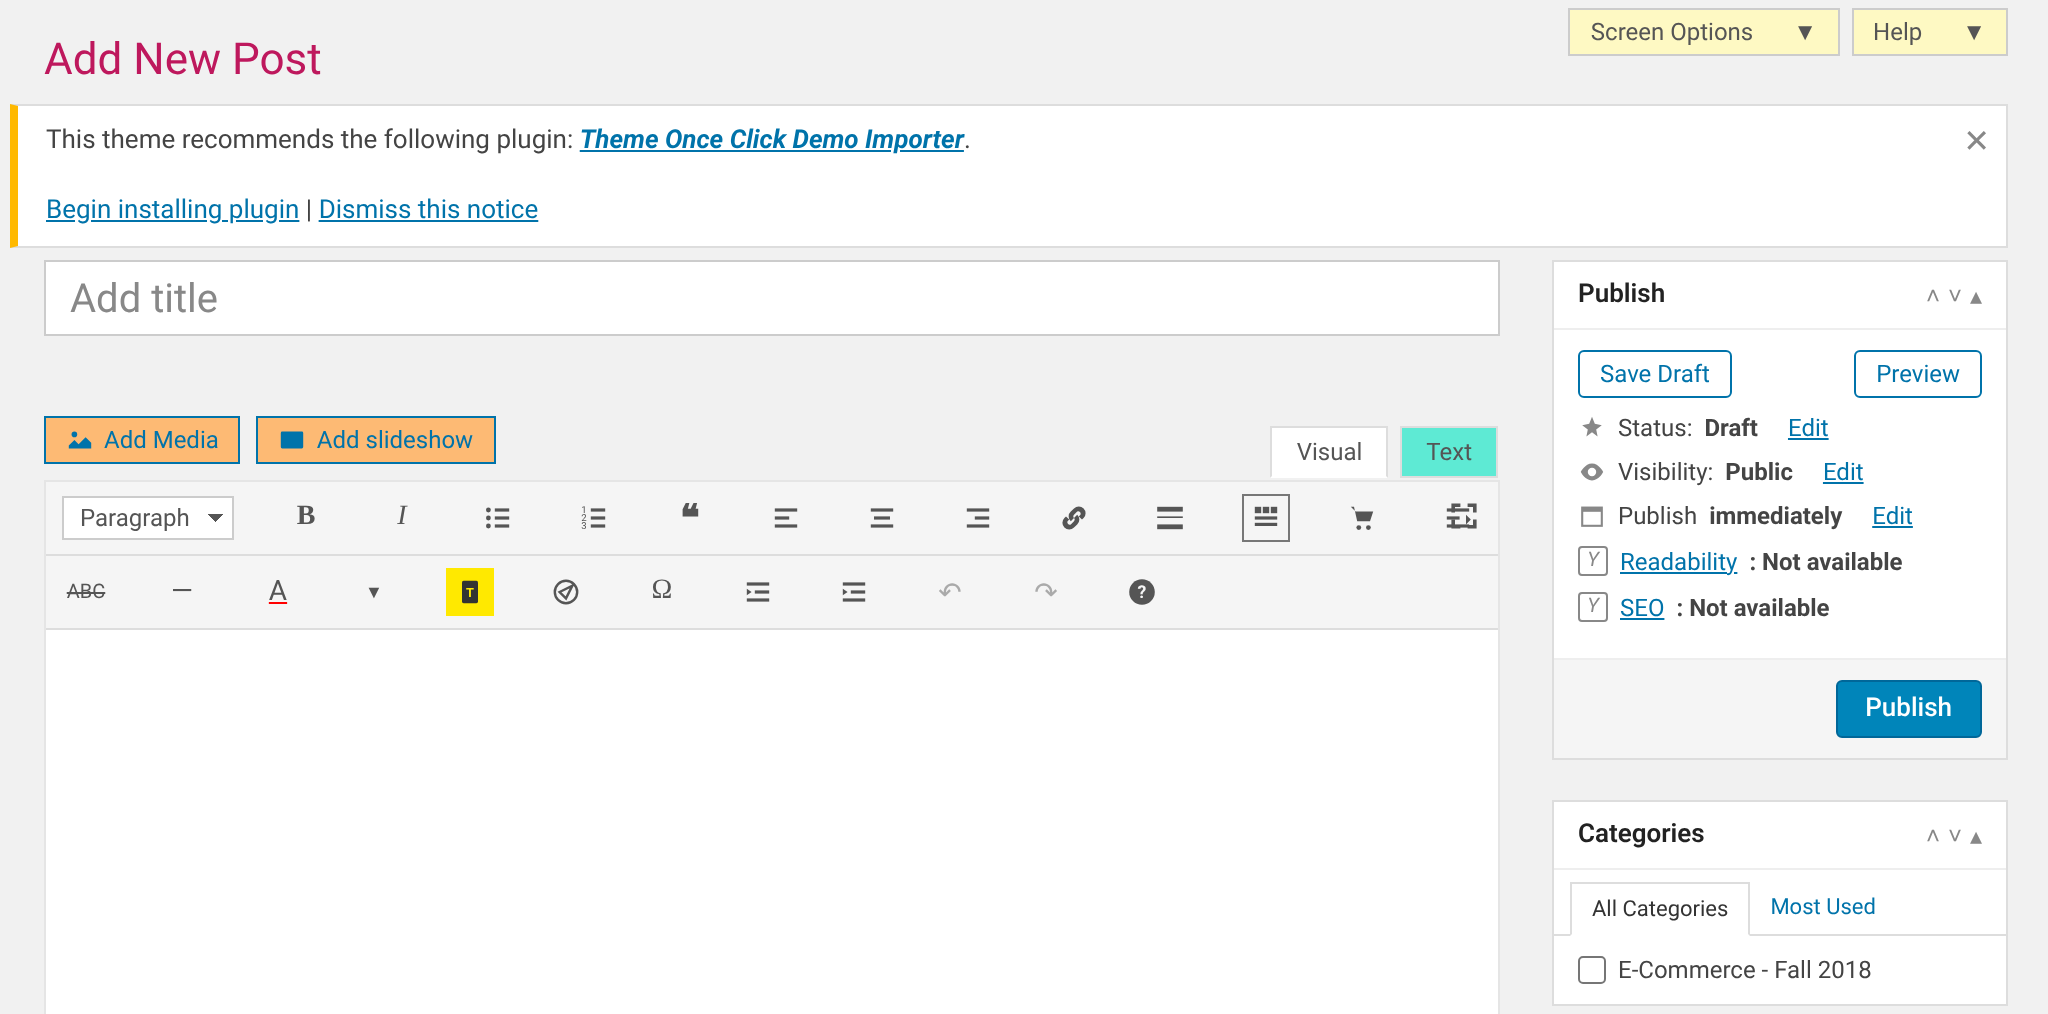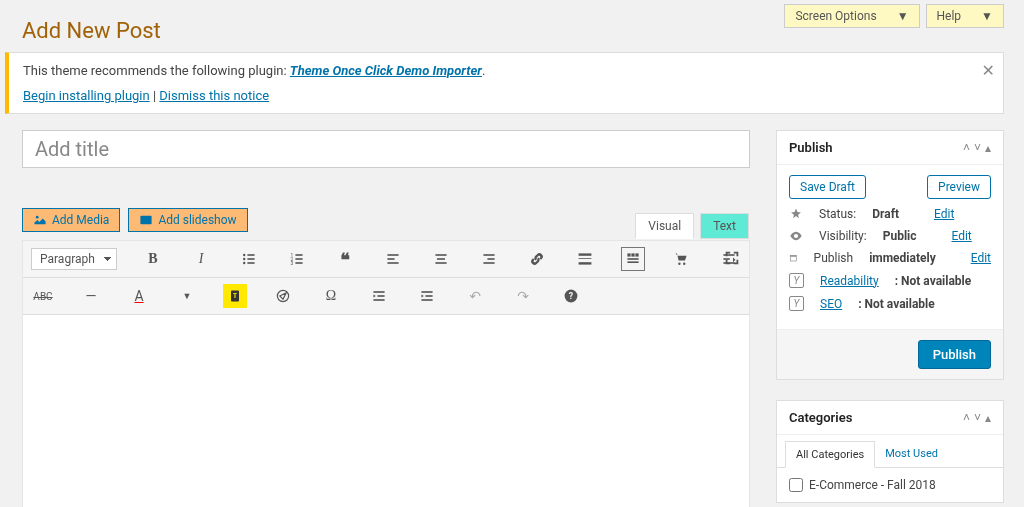--- a/index.html
+++ b/index.html
@@ -1,19 +1,19 @@
 <!DOCTYPE html>
 <html><head>
 <meta charset="utf-8">
 <style>
 *{box-sizing:border-box;margin:0;padding:0;font-family:-apple-system,BlinkMacSystemFont,"Segoe UI",Roboto,sans-serif}
 body{background:#f1f1f1;width:1024px;height:507px;overflow:hidden;position:relative;color:#444;font-size:13px}
 .top-actions{position:absolute;top:4px;right:20px;display:flex;gap:6px}
 .top-btn{background:#fef9c3;border:1px solid #ccc;padding:4px 10px;font-size:12px;color:#555;cursor:pointer;display:flex;align-items:center;gap:20px}
-.page-title{position:absolute;top:18px;left:22px;font-size:22px;font-weight:400;color:#a16207}
+.page-title{position:absolute;top:18px;left:22px;font-size:22px;font-weight:400;color:#be185d}
 .notice{position:absolute;top:52px;left:5px;right:20px;background:#fff;border:1px solid #ddd;border-left:4px solid #ffb900;padding:10px 14px;font-size:13px}
 .notice a{color:#0073aa;text-decoration:underline}
 .notice-dismiss{position:absolute;top:8px;right:8px;color:#888;cursor:pointer;font-size:16px}
 .main-col{position:absolute;top:130px;left:22px;width:728px}
 .title-input{width:100%;height:38px;border:1px solid #ccc;background:#fff;padding:0 12px;font-size:20px;color:#333}
 .title-input::placeholder{color:#888}
 .media-row{margin-top:40px;display:flex;gap:8px}
 .media-btn{background:#fdba74;border:1px solid #0073aa;color:#0073aa;padding:4px 10px;font-size:12px;cursor:pointer;display:flex;align-items:center;gap:5px}
 .editor-box{margin-top:8px;border:1px solid #e5e5e5;background:#fff;position:relative}
 .ed-tabs{position:absolute;top:-28px;right:0;display:flex;gap:6px}
@@ -27,21 +27,21 @@
 .tbtn svg{width:16px;height:16px;fill:#555}
 .expand-btn{position:absolute;right:8px;top:8px;color:#555;cursor:pointer}
 .content-area{height:200px;background:#fff}
 .sidebar{position:absolute;top:130px;right:20px;width:228px}
 .postbox{background:#fff;border:1px solid #ddd;margin-bottom:20px}
 .postbox-header{padding:9px 12px;border-bottom:1px solid #eee;display:flex;justify-content:space-between;align-items:center}
 .postbox-header h2{font-size:13px;font-weight:600;color:#222}
 .handle-actions{display:flex;gap:4px;color:#888}
 .handle-actions span{cursor:pointer;font-size:12px}
 .postbox-body{padding:10px 12px;font-size:12px;color:#444}
-.pub-row{display:flex;align-items:center;gap:16px;margin:8px 0}
+.pub-row{display:flex;align-items:center;gap:6px;margin:8px 0}
 .pub-row svg{width:14px;height:14px;fill:#888}
 .pub-row a{color:#0073aa;text-decoration:underline}
 .pub-actions{display:flex;justify-content:space-between;margin-bottom:8px}
 .btn-light{background:#fff;border:1px solid #0073aa;color:#0073aa;padding:4px 10px;font-size:12px;cursor:pointer;border-radius:3px}
 .btn-primary{background:#0085ba;border:1px solid #006799;color:#fff;padding:6px 14px;font-size:13px;cursor:pointer;border-radius:3px;font-weight:500}
 .pub-submit{border-top:1px solid #eee;padding:10px 12px;text-align:right;background:#f5f5f5}
 .cat-tabs{display:flex;border-bottom:1px solid #ddd}
 .cat-tab{padding:6px 10px;font-size:11px;color:#0073aa;cursor:pointer}
 .cat-tab.active{border:1px solid #ddd;border-bottom:1px solid #fff;margin-bottom:-1px;color:#333;background:#fff}
 .cat-list{padding:10px 12px}
@@ -63,21 +63,21 @@
       <span>▼</span>
     </button>
 </div>
 
 <h1 class="page-title">Add New Post</h1>
 
 <div class="notice">
   <div>
     <span>This theme recommends the following plugin: </span><a href="#" class="bold" style="font-style:italic">Theme Once Click Demo Importer</a><span>.</span>
   </div>
-  <div style="margin-top:10px">
+  <div style="margin-top:20px">
     <a href="#">Begin installing plugin</a><span> | </span><a href="#">Dismiss this notice</a>
   </div>
   <span class="notice-dismiss">✕</span>
 </div>
 
 <div class="main-col">
   <input class="title-input" placeholder="Add title" style="">
 
   <div class="media-row">
     <button class="media-btn">

